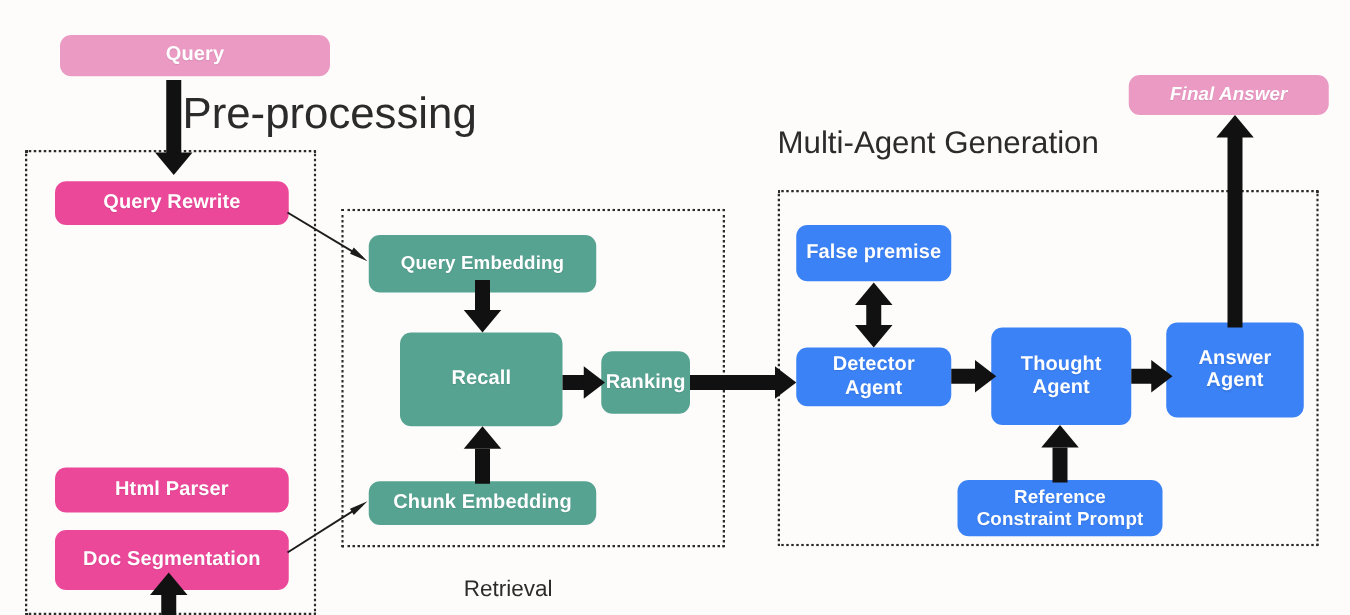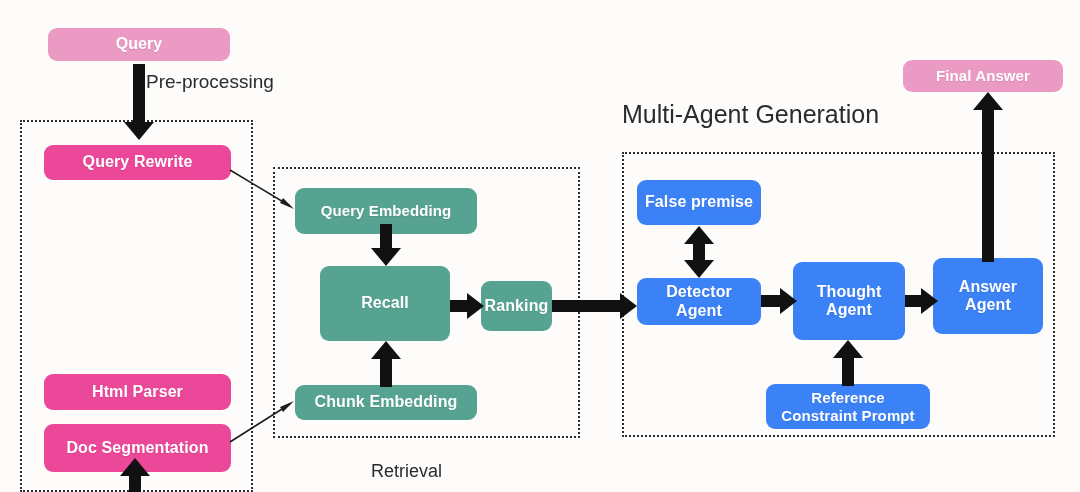--- a/index.html
+++ b/index.html
@@ -64,27 +64,27 @@
 <body>
 
 <div id="stage">
 
   <div class="group" style="left:20px;top:120px;width:233px;height:372px;"></div>
 
   <div class="group" style="left:273px;top:167px;width:307px;height:271px;"></div>
 
   <div class="group" style="left:622px;top:152px;width:433px;height:285px;"></div>
 
-  <div class="caption" style="left:146px;top:71px;font-size:19px;">Pre-processing</div>
+  <div class="caption" style="left:146px;top:71px;font-size:35px;">Pre-processing</div>
 
   <div class="caption" style="left:371px;top:461px;font-size:18px;">Retrieval</div>
 
   <div class="caption" style="left:622px;top:100px;font-size:25px;">Multi-Agent Generation</div>
 
-  <div class="node pink" style="left:48px;top:28px;width:182px;height:33px;font-size:16px;">Query</div>
+  <div class="node pink" style="left:48px;top:28px;width:216px;height:33px;font-size:16px;">Query</div>
 
   <div class="node orange" style="left:44px;top:145px;width:187px;height:35px;font-size:16px;">Query Rewrite</div>
 
   <div class="node orange" style="left:44px;top:374px;width:187px;height:36px;font-size:16px;">Html Parser</div>
 
   <div class="node orange" style="left:44px;top:424px;width:187px;height:48px;font-size:16px;">Doc Segmentation</div>
 
   <div class="node green" style="left:295px;top:188px;width:182px;height:46px;font-size:15px;">Query Embedding</div>
 
   <div class="node green" style="left:320px;top:266px;width:130px;height:75px;font-size:16px;">Recall</div>
@@ -96,21 +96,21 @@
   <div class="node blue" style="left:637px;top:180px;width:124px;height:45px;font-size:16px;">False premise</div>
 
   <div class="node blue" style="left:637px;top:278px;width:124px;height:47px;font-size:16px;">Detector Agent</div>
 
   <div class="node blue" style="left:793px;top:262px;width:112px;height:78px;font-size:16px;">Thought Agent</div>
 
   <div class="node blue" style="left:933px;top:258px;width:110px;height:76px;font-size:16px;">Answer Agent</div>
 
   <div class="node blue" style="left:766px;top:384px;width:164px;height:45px;font-size:15px;text-align:center;">Reference Constraint Prompt</div>
 
-  <div class="node pink" style="left:903px;top:60px;width:160px;height:32px;font-size:15px;">Final Answer</div>
+  <div class="node pink" style="left:903px;top:60px;width:160px;height:32px;font-size:15px;font-style:italic;">Final Answer</div>
 
   <div class="arrow" style="left:124px;top:64px;width:30px;height:78px;">
     <div class="shaft" style="left:9px;top:0;width:12px;height:60px;"></div>
     <div class="head down" style="left:0;top:58px;"></div>
   </div>
 
   <div class="arrow" style="left:120px;top:458px;width:30px;height:34px;">
     <div class="shaft" style="left:9px;top:14px;width:12px;height:34px;"></div>
     <div class="head up" style="left:0;top:0px;"></div>
   </div>

